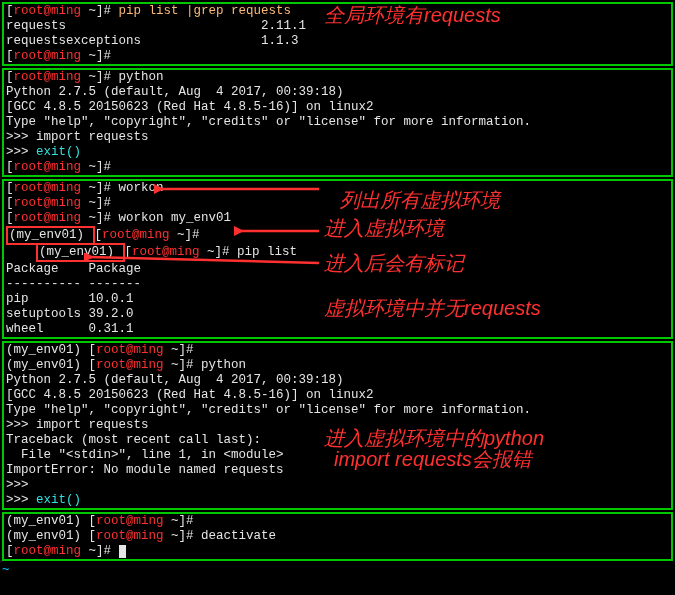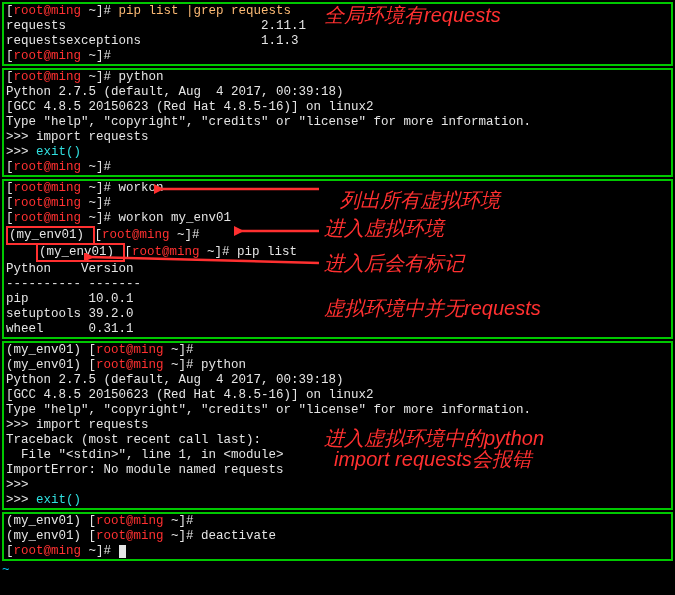--- a/index.html
+++ b/index.html
@@ -68,21 +68,21 @@
   <div class="line"><span>&gt;&gt;&gt; </span><span class="cyan">exit()</span></div>
   <div class="line"><span>[</span><span class="red">root@ming</span><span> ~</span><span>]# </span></div>
 </div>
 
 <div class="block" style="position:relative;">
   <div class="line"><span>[</span><span class="red">root@ming</span><span> ~</span><span>]# </span><span>workon</span></div>
   <div class="line"><span>[</span><span class="red">root@ming</span><span> ~</span><span>]# </span></div>
   <div class="line"><span>[</span><span class="red">root@ming</span><span> ~</span><span>]# </span><span>workon my_env01</span></div>
   <div class="line"><span class="venv-box"><span>(my_env01) </span></span><span>[</span><span class="red">root@ming</span><span> ~</span><span>]# </span></div>
   <div class="line" style="margin-top:-2px;padding-left:30px;"><span class="venv-box"><span>(my_env01) </span></span><span>[</span><span class="red">root@ming</span><span> ~</span><span>]# </span><span>pip list</span></div>
-  <div class="line">Python    Version</div>
+  <div class="line">Package    Package</div>
   <div class="line">---------- -------</div>
   <div class="line">pip        10.0.1</div>
   <div class="line">setuptools 39.2.0</div>
   <div class="line">wheel      0.31.1</div>
 
   <div class="annot" style="top:0px; left:336px;margin-top:12px;">列出所有虚拟环境</div>
   <div class="annot" style="top:40px; left:320px;">进入虚拟环境</div>
   <div class="annot" style="top:75px; left:320px;">进入后会有标记</div>
   <div class="annot" style="top:120px; left:320px;">虚拟环境中并无requests</div>
 

